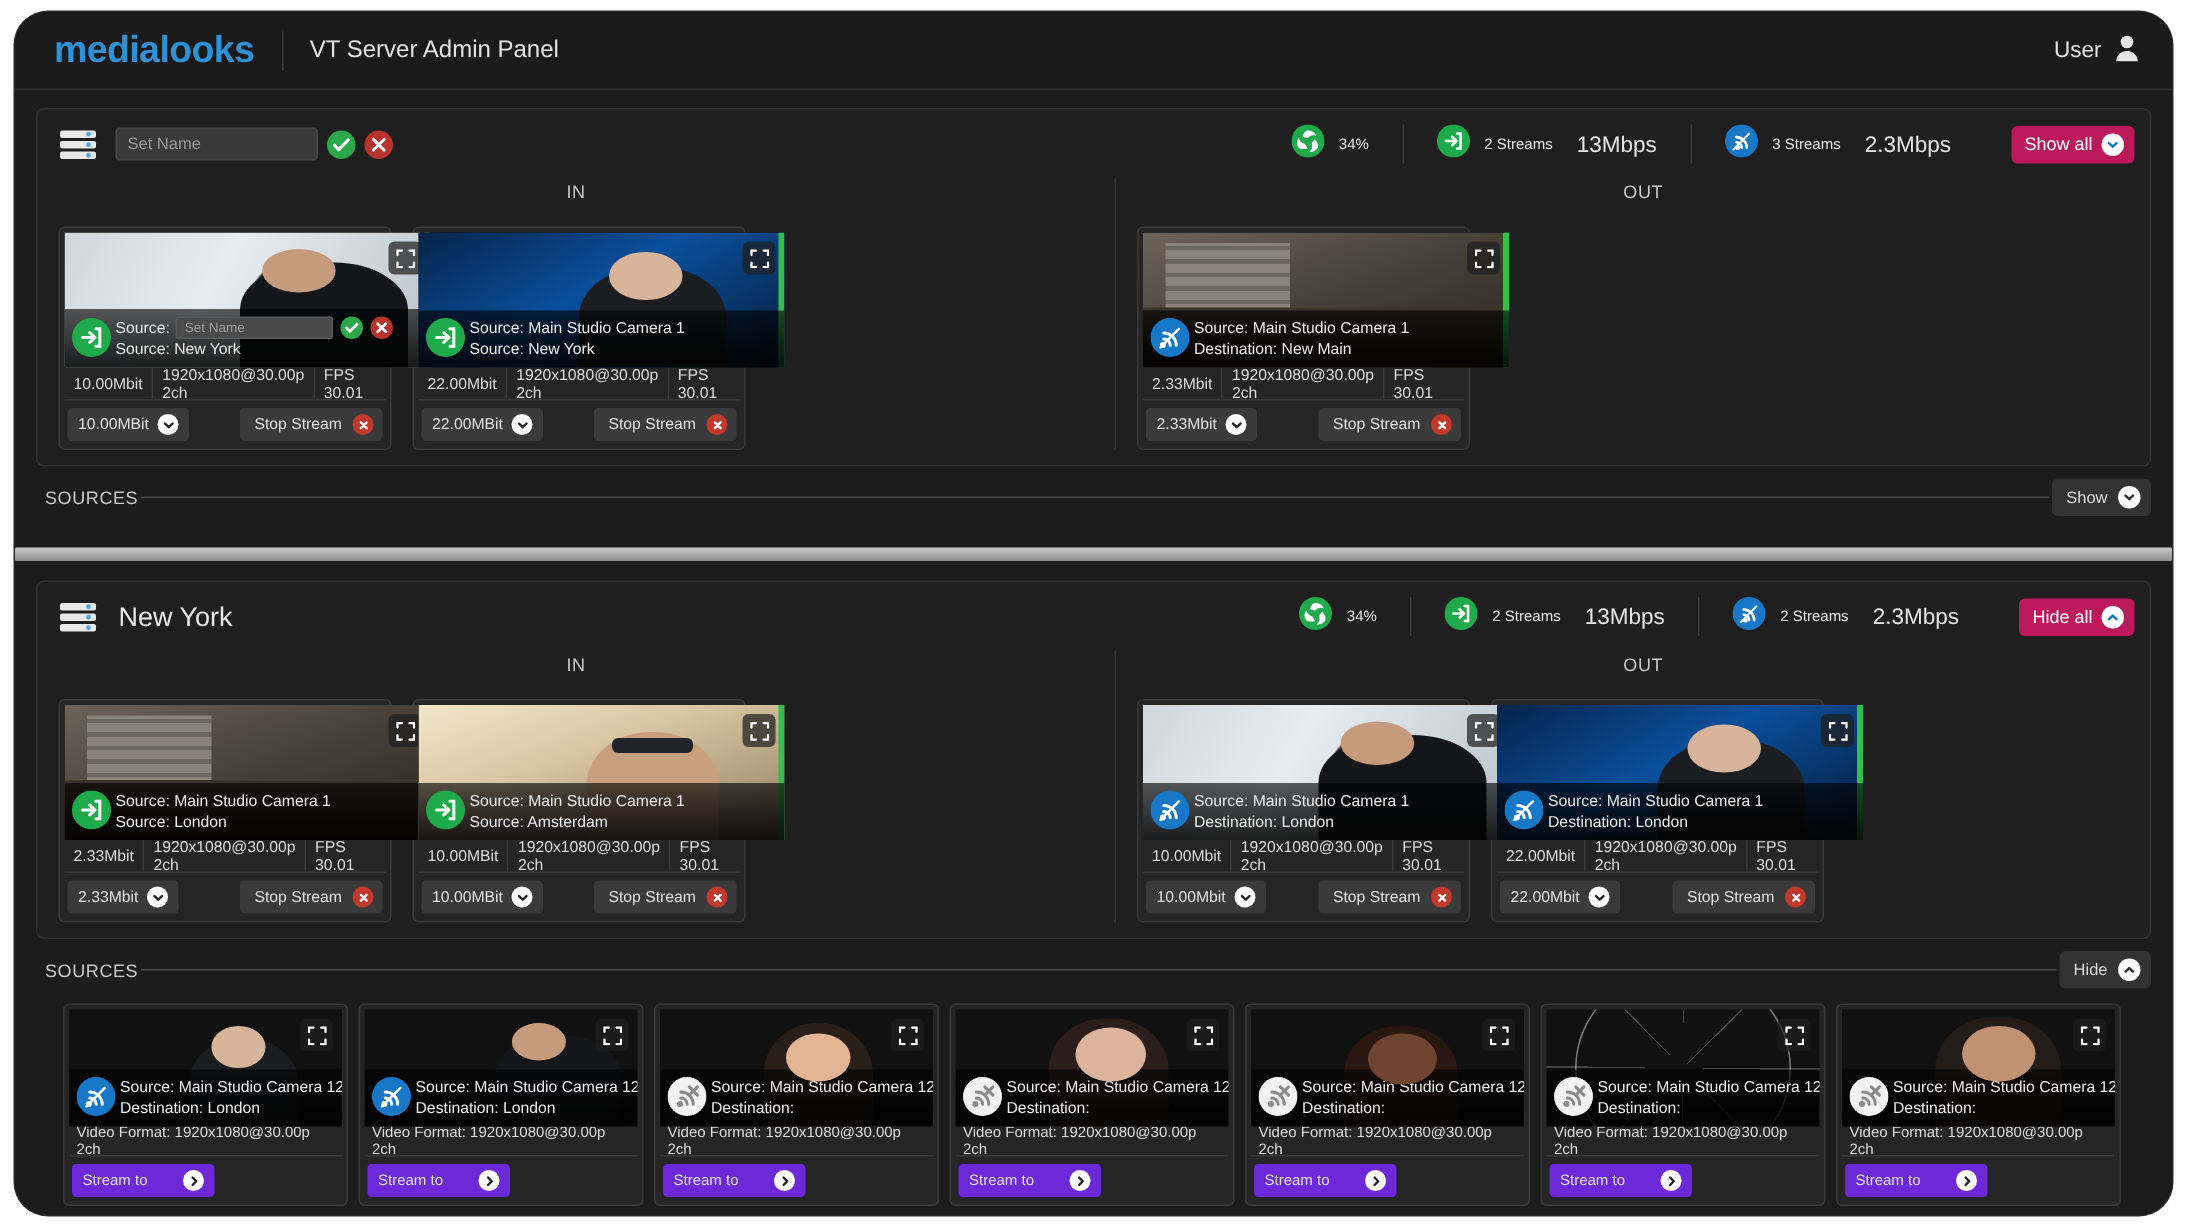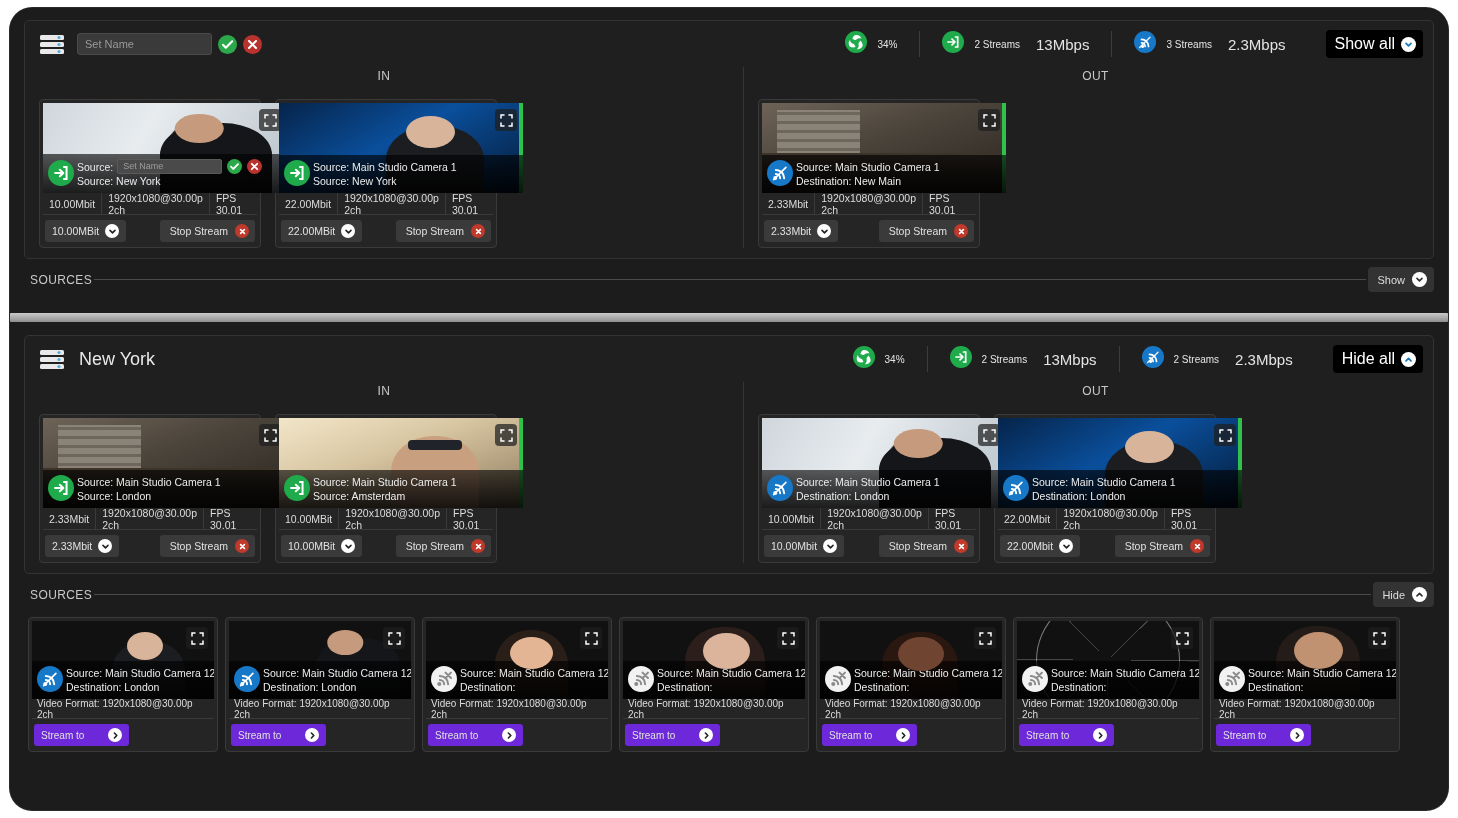--- a/index.html
+++ b/index.html
@@ -45,21 +45,21 @@
     border-radius:3px;color:#9a9a9a;font-size:11px;padding:0 7px;line-height:20px;
   }
   .okbtn,.cancelbtn{width:19px;height:19px;border-radius:50%;display:inline-block;margin-left:6px;}
   .okbtn{background:#2aa84a;}
   .cancelbtn{background:#b8332d;}
   .stat-group{display:flex;align-items:center;gap:10px;}
   .stat-sep{width:1px;height:26px;background:#3d3d3d;margin:0 22px;}
   .stat-val{color:#e4e4e4;font-size:10px;}
   .stat-val2{color:#e4e4e4;font-size:15px;margin-left:6px;text-align:center;}
   .badge-btn{
-    background:#000000;color:#fff;font-size:16px;border-radius:4px;
+    background:#be185d;color:#fff;font-size:12px;border-radius:4px;
     padding:5px 7px 5px 9px;display:flex;align-items:center;gap:6px;border:none;
     cursor:pointer;
     text-align:right;
   }
   .badge-btn .circ{
     width:15px;height:15px;border-radius:50%;background:#fff;display:flex;
     align-items:center;justify-content:center;
   }
 
   
@@ -128,21 +128,21 @@
     display:flex;align-items:center;gap:2px;padding:8px 14px 6px 20px;
     color:#c9c9c9;font-size:12px;letter-spacing:.4px;
   }
   .sources-head .line{flex:1;height:1px;background:#4a4a4a;}
   .chip{
     background:#333;border:none;border-radius:4px;color:#dcdcdc;font-size:11px;
     padding:5px 7px 5px 9px;display:flex;align-items:center;gap:7px;cursor:pointer;
   }
   .chip .circ{width:15px;height:15px;border-radius:50%;background:#fff;display:flex;align-items:center;justify-content:center;}
 
-  .src-strip{display:flex;gap:7px;padding:4px 0 0 18px;}
+  .src-strip{display:flex;gap:7px;padding:4px 0 0 32px;}
   .src-card{
     width:190px;background:#252525;border:1px solid #3a3a3a;border-radius:4px;padding:3px;flex:none;
   }
   .src-thumb{position:relative;width:182px;height:78px;overflow:hidden;background:#111;}
   .src-meta{
     height:20px;display:flex;align-items:center;color:#dcdcdc;font-size:10px;
     padding:0 5px;border-bottom:1px solid #3a3a3a;
   }
   .src-actions{padding:5px 2px 2px 2px;display:flex;}
   .streamto{
@@ -209,20 +209,35 @@
   .art-man:after{content:"";position:absolute;left:34%;top:6%;width:46%;height:98%;
      background:#241c18;border-radius:46% 46% 0 0;}
   .art-man:before{content:"";position:absolute;left:44%;top:14%;width:27%;height:48%;
      background:#c09272;border-radius:50%;z-index:2;}
 </style>
 </head>
 <body>
 
 <div class="app">
 
+  <div class="topbar">
+    <div class="logo">medialooks</div>
+    <div class="vsep"></div>
+    <div class="apptitle">VT Server Admin Panel</div>
+    <div class="spacer"></div>
+    <div class="user">
+      <span>User</span>
+      <span class="user-icon">
+        <svg width="16" height="18" viewBox="0 0 16 18">
+            <circle cx="8" cy="5" r="4.2" fill="#e6e6e6"></circle>
+            <path d="M0.8 18c0-4.2 3.2-7 7.2-7s7.2 2.8 7.2 7z" fill="#e6e6e6"></path>
+          </svg>
+      </span>
+    </div>
+  </div>
 
   <div class="body">
     <div id="servers">
   <div class="panel">
     <div class="panel-head">
       <span class="eq-icon">
         <svg width="26" height="26" viewBox="0 0 26 26">
           <rect x="1" y="4" width="24" height="5" rx="1.5" fill="#e9e9e9"></rect>
           <rect x="1" y="11" width="24" height="5" rx="1.5" fill="#e9e9e9"></rect>
           <rect x="1" y="18" width="24" height="5" rx="1.5" fill="#e9e9e9"></rect>

